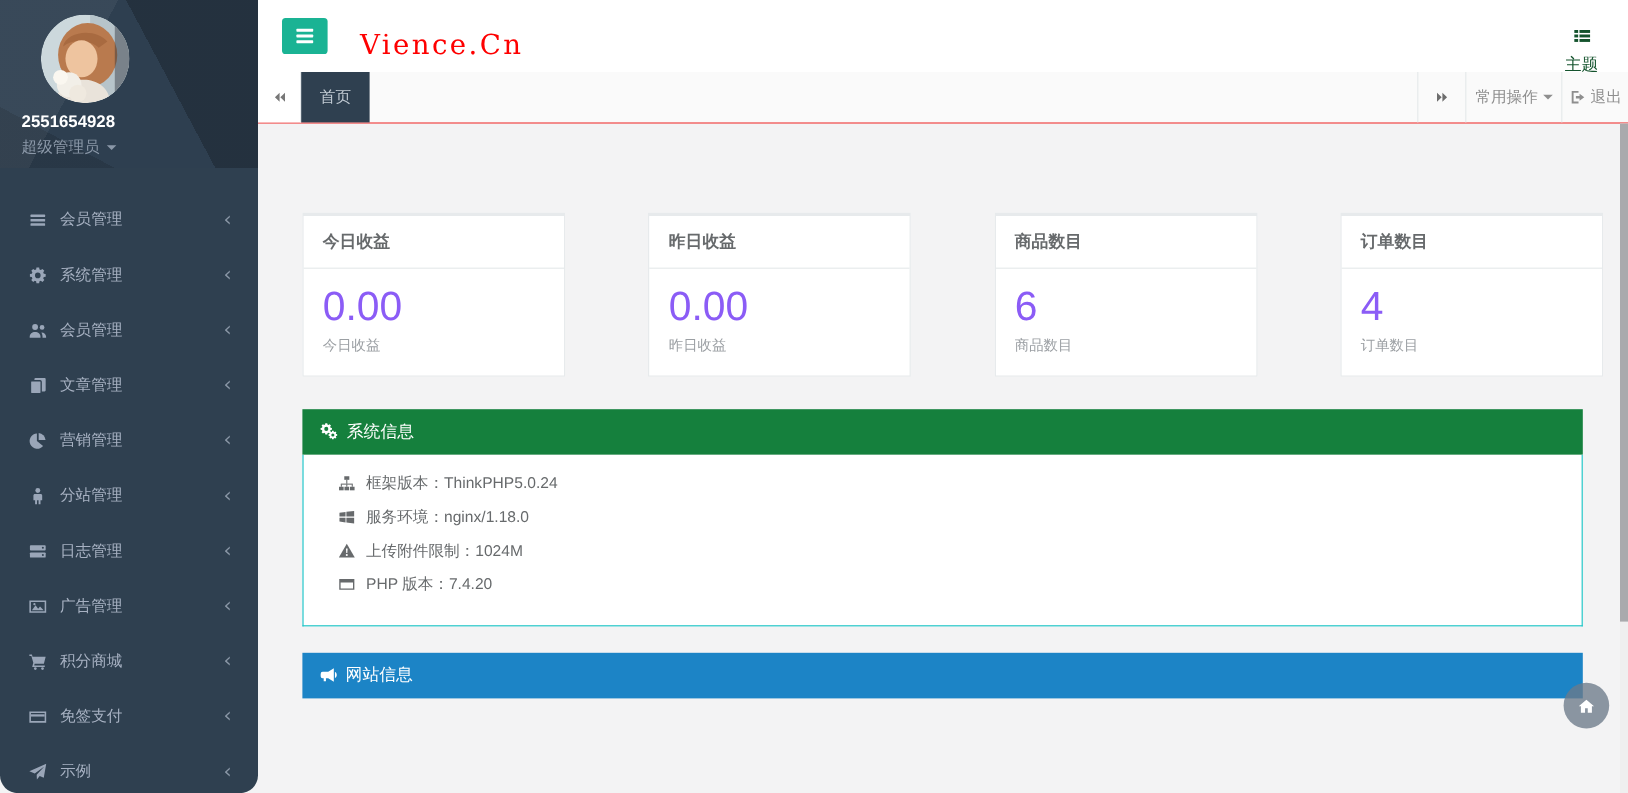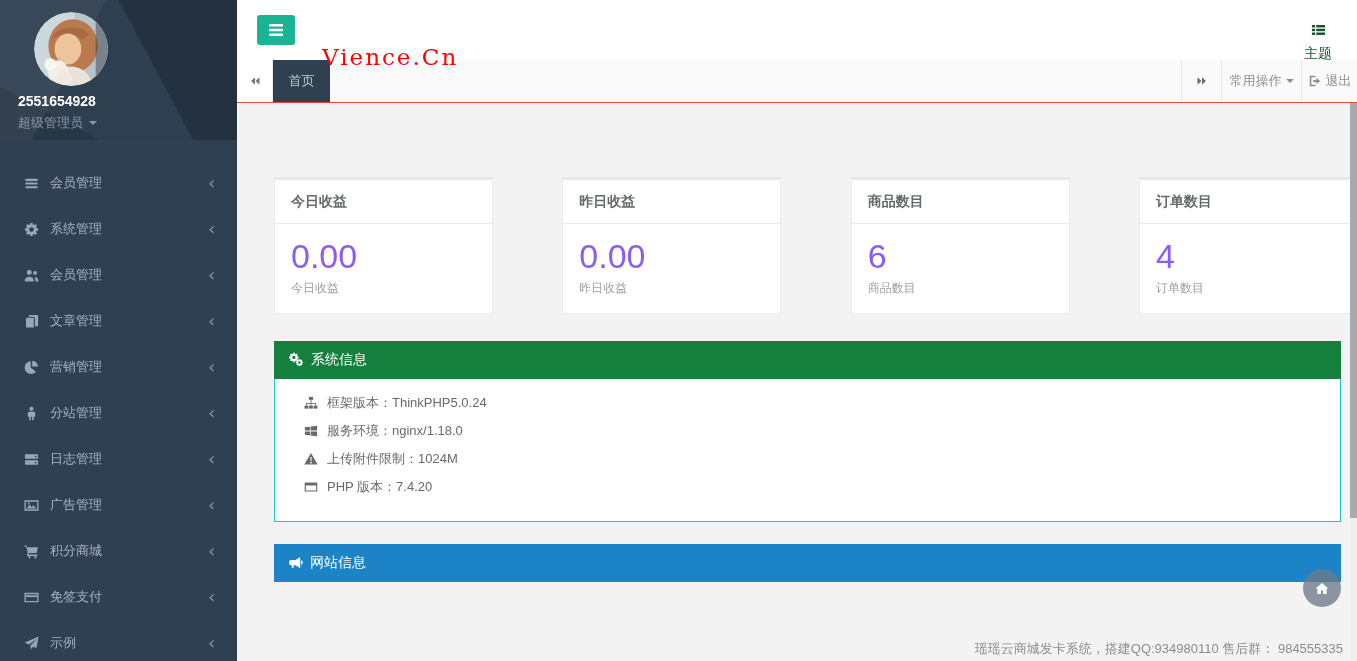--- a/index.html
+++ b/index.html
@@ -2,21 +2,21 @@
 <html><head>
 <meta charset="utf-8">
 <style>
   * { margin:0; padding:0; box-sizing:border-box; }
   html,body { width:1357px; height:661px; overflow:hidden; font-family:"Liberation Sans",sans-serif; }
   body { display:flex; background:#f3f3f4; }
   .icon { display:inline-flex; flex:none; }
   .icon svg { display:block; }
 
   
-  .sidebar { width:237px; flex:none; background:#2f4050; color:#a7b1c2; position:relative; z-index:4; }
+  .sidebar { width:215px; flex:none; background:#2f4050; color:#a7b1c2; position:relative; z-index:4;border-radius:15px; }
   .profile {
     height:140px; padding:12px 0 0 18px;
     background-color:#2e3f50;
     background-image:
       linear-gradient(118deg, rgba(255,255,255,0.05) 0%, rgba(255,255,255,0.05) 34%, transparent 34%),
       linear-gradient(242deg, rgba(0,0,0,0.22) 0%, rgba(0,0,0,0.22) 38%, transparent 38%),
       linear-gradient(28deg, rgba(0,0,0,0.12) 0%, rgba(0,0,0,0.12) 20%, transparent 20%);
   }
   .avatar { width:74px; height:74px; border-radius:50%; overflow:hidden; margin-left:16px; }
   .profile-name { margin-top:7px; font-size:14px; font-weight:bold; color:#ffffff; }
@@ -24,21 +24,21 @@
   .caret { width:0; height:0; border-left:4px solid transparent; border-right:4px solid transparent; border-top:4px solid currentColor; display:inline-block; }
   .side-menu { margin-top:20px; }
   .menu-item { height:46px; display:flex; align-items:center; padding:0 22px 0 24px; font-size:13px; color:#a7b1c2; cursor:pointer; }
   .menu-item .icon { width:15px; margin-right:11px; color:#9aa6b8; }
   .menu-item .chev { margin-left:auto; font-size:17px; line-height:1; color:#8b98a8; font-family:"DejaVu Sans",sans-serif; }
 
   
   .main { position:relative; width:1142px; height:661px; background:#f3f3f4; }
   .navbar { height:60px; background:#ffffff; position:relative; }
   .menu-toggle { position:absolute; left:20px; top:15px; width:38px; height:30px; background:#1ab394; border:none; border-radius:3px; cursor:pointer; display:flex; align-items:center; justify-content:center; color:#ffffff; }
-  .watermark { position:absolute; left:85px; top:44px; z-index:6; color:#fe0000; font-family:"DejaVu Serif",serif; font-size:23px; letter-spacing:2px; white-space:nowrap; }
+  .watermark { position:absolute; left:85px; top:25px; z-index:6; color:#fe0000; font-family:"DejaVu Serif",serif; font-size:23px; letter-spacing:2px; white-space:nowrap; }
   .theme-btn { position:absolute; right:25px; top:22px; display:flex; align-items:center; gap:8px; color:#14532d; font-size:14px; cursor:pointer; background:none; border:none;flex-direction:column; }
 
   .tabbar { height:43px; background:#fafafa; border-bottom:1px solid #ef4444; display:flex; align-items:stretch; }
   .tab-scroll-left { width:36px; background:#ffffff; border:none; border-right:1px solid #e7eaec; color:#777; display:flex; align-items:center; justify-content:center; cursor:pointer; }
   .tab-active { width:57px; background:#2f4050; color:#c3ccd4; font-size:13px; display:flex; align-items:center; justify-content:center; cursor:pointer; }
   .tab-right { margin-left:auto; display:flex; align-items:stretch; }
   .tab-right > * { border:none; border-left:1px solid #e7eaec; background:transparent; color:#8e8e8e; font-size:13px; display:flex; align-items:center; justify-content:center; gap:4px; cursor:pointer; }
   .tab-scroll-right { width:40px; color:#6d6d6d; }
   .common-actions { width:80px; }
   .logout-btn { width:56px; }
@@ -394,21 +394,20 @@
               <path d="M13 2v12l-5-3.2H6v2.7H4v-2.7l-1 0A1.8 1.8 0 0 1 1.3 9V7A1.8 1.8 0 0 1 3 5.2h5z"></path>
               <path d="M14 5.2a3.2 3.2 0 0 1 0 5.6z"></path>
             </svg>
           </span>
         <span>网站信息</span>
       </div>
     </section>
 
   </div>
 
-  <div class="footer-note">瑶瑶云商城发卡系统，搭建QQ:934980110 售后群： 984555335</div>
 
   <button class="float-home">
     <span class="icon">
         <svg width="16" height="15" viewBox="0 0 16 16" fill="currentColor">
           <path d="M8 2.2 1.2 8h1.9v5.8h3.7V9.9h2.4v3.9h3.7V8h1.9z"></path>
         </svg>
       </span>
   </button>
 
   <div class="scroll-track">

